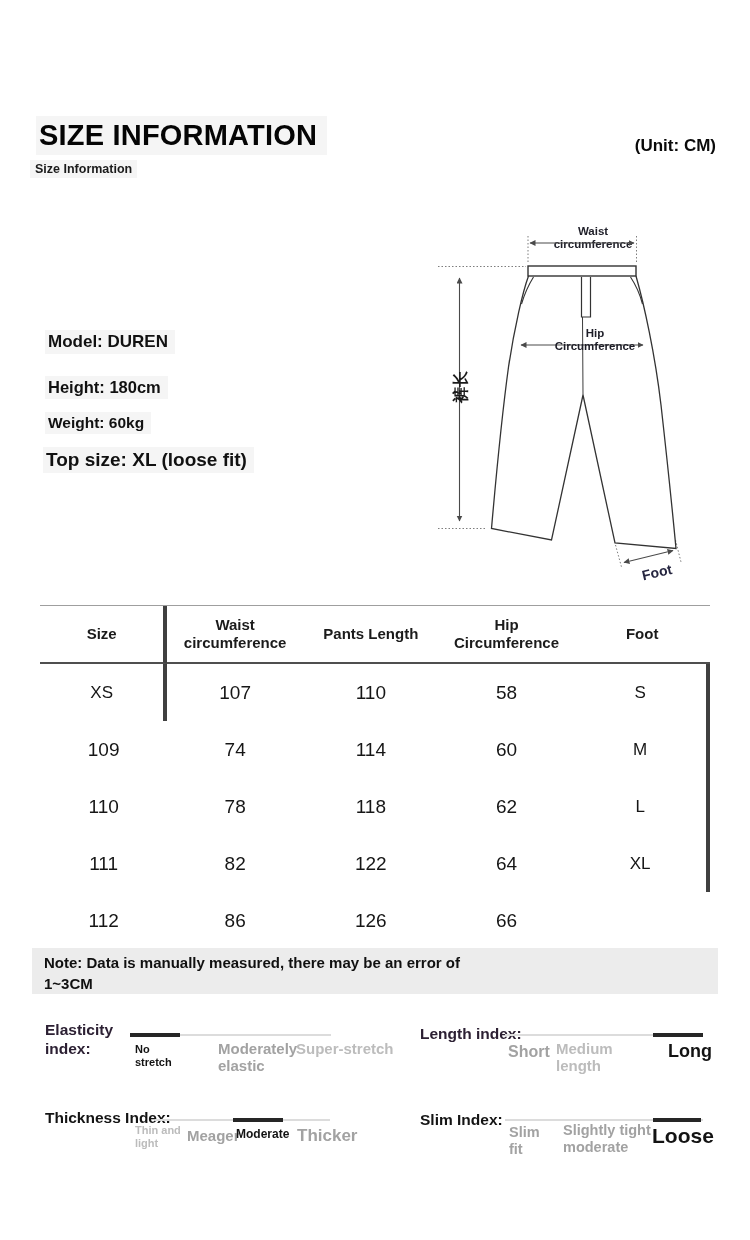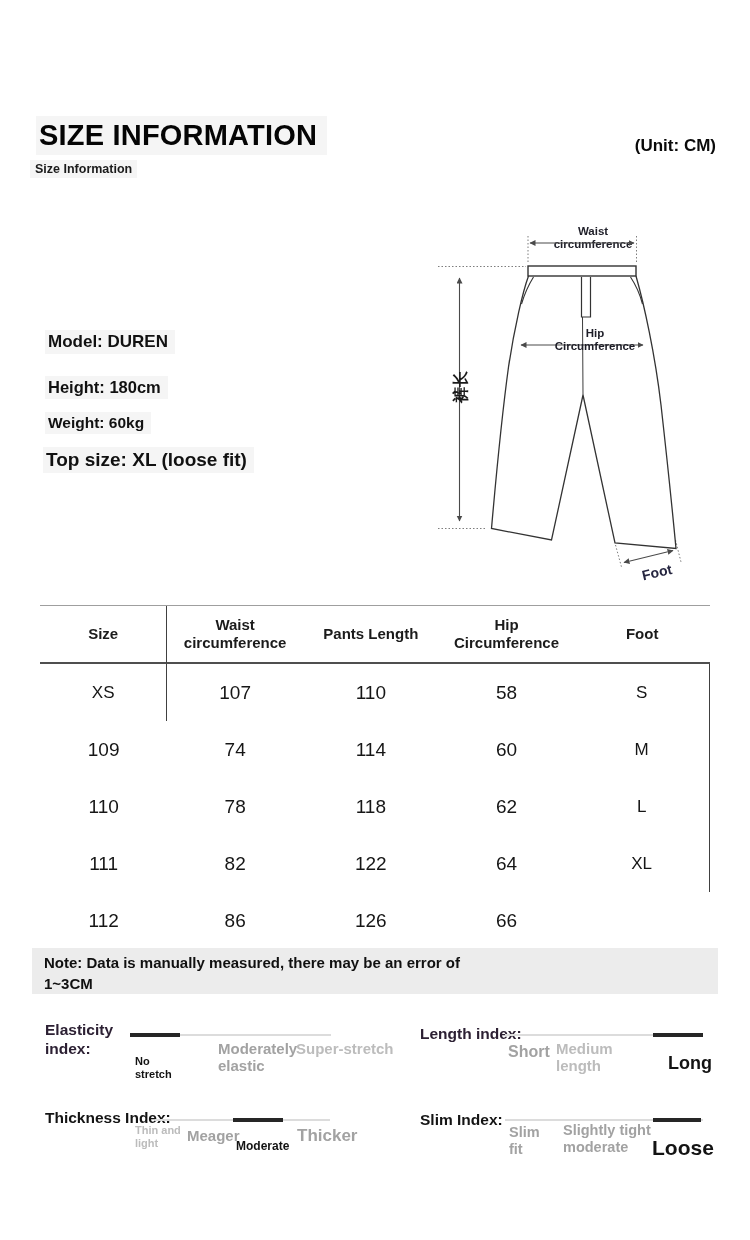--- a/index.html
+++ b/index.html
@@ -25,33 +25,33 @@
 
   
   .size-table{left:40px;top:605px;width:670px;display:grid;
       grid-template-columns:19% 20.25% 20.25% 20.25% 20.25%;
       grid-template-rows:58px 57px 57px 57px 57px 57px;
       border-top:1px solid #9f9f9f;}
   .size-table .c{display:flex;align-items:center;justify-content:center;text-align:center;}
   .size-table .hc{font-weight:bold;font-size:15px;line-height:1.2;color:#1b1b1b;border-bottom:2px solid #4f4f4f;}
   .size-table .sz{font-size:17px;color:#161616;}
   .size-table .v{font-size:19px;color:#161616;text-align:right;}
-  .size-table .sep{border-right:1px solid #404040;}
+  .size-table .sep{border-right:4px solid #404040;}
   .note-bar{left:32px;top:948px;width:686px;height:46px;background:#ececec;
       font-size:15px;font-weight:bold;color:#101010;line-height:1.4;
       padding:4px 0 0 12px;box-sizing:border-box;}
 
   
   .idx-label{font-weight:bold;font-size:15.5px;line-height:1.25;}
   .ink-purple{color:#2c2033;}
   .ink-black{color:#141414;}
   .track{height:2px;background:#dcdcdc;}
   .track .seg{position:absolute;top:-1px;height:4px;background:#262626;}
   .opt{font-weight:bold;line-height:1.15;}
-  .opt.sel{color:#131313;margin-top:12px;}
+  .opt.sel{color:#131313;}
   .opt.dim{color:#a2a2a2;}
   .opt.dimmer{color:#bcbcbc;}
 </style>
 </head>
 <body>
 
 <div class="abs main-title hl">SIZE INFORMATION</div>
 <div class="abs sub-title hl">Size Information</div>
 <div class="abs unit">(Unit: CM)</div>
 

